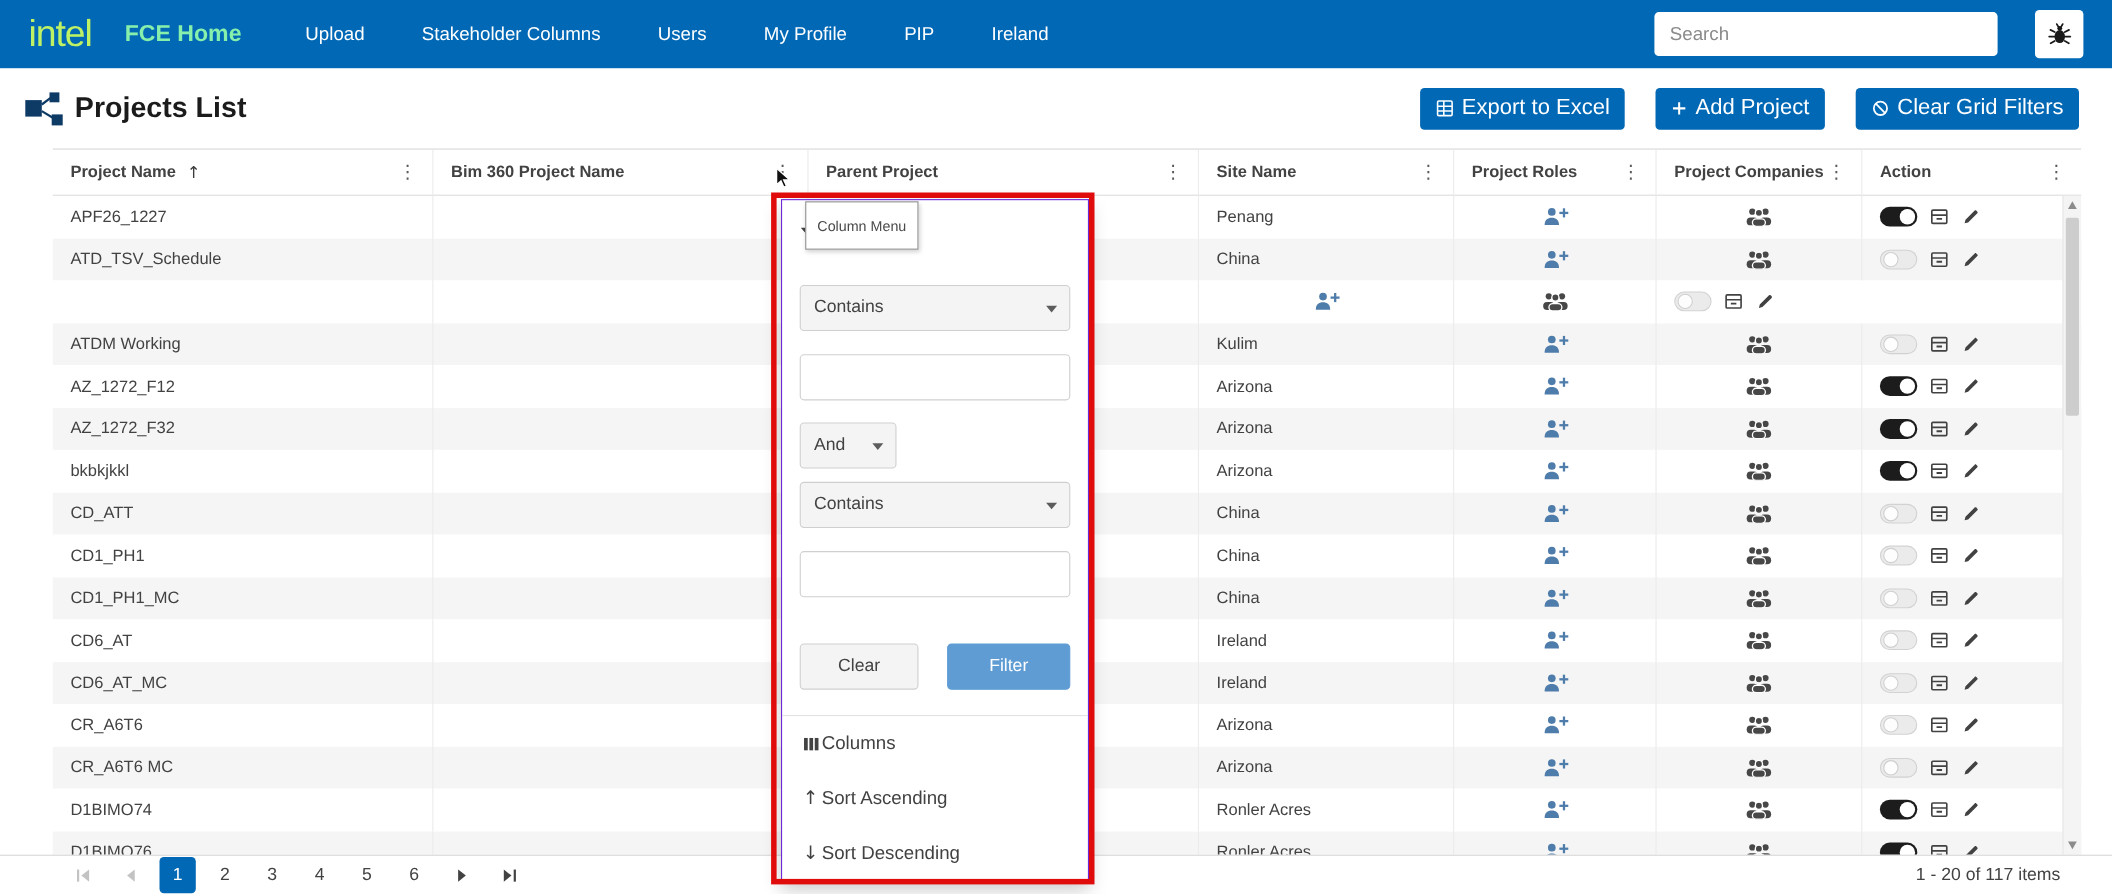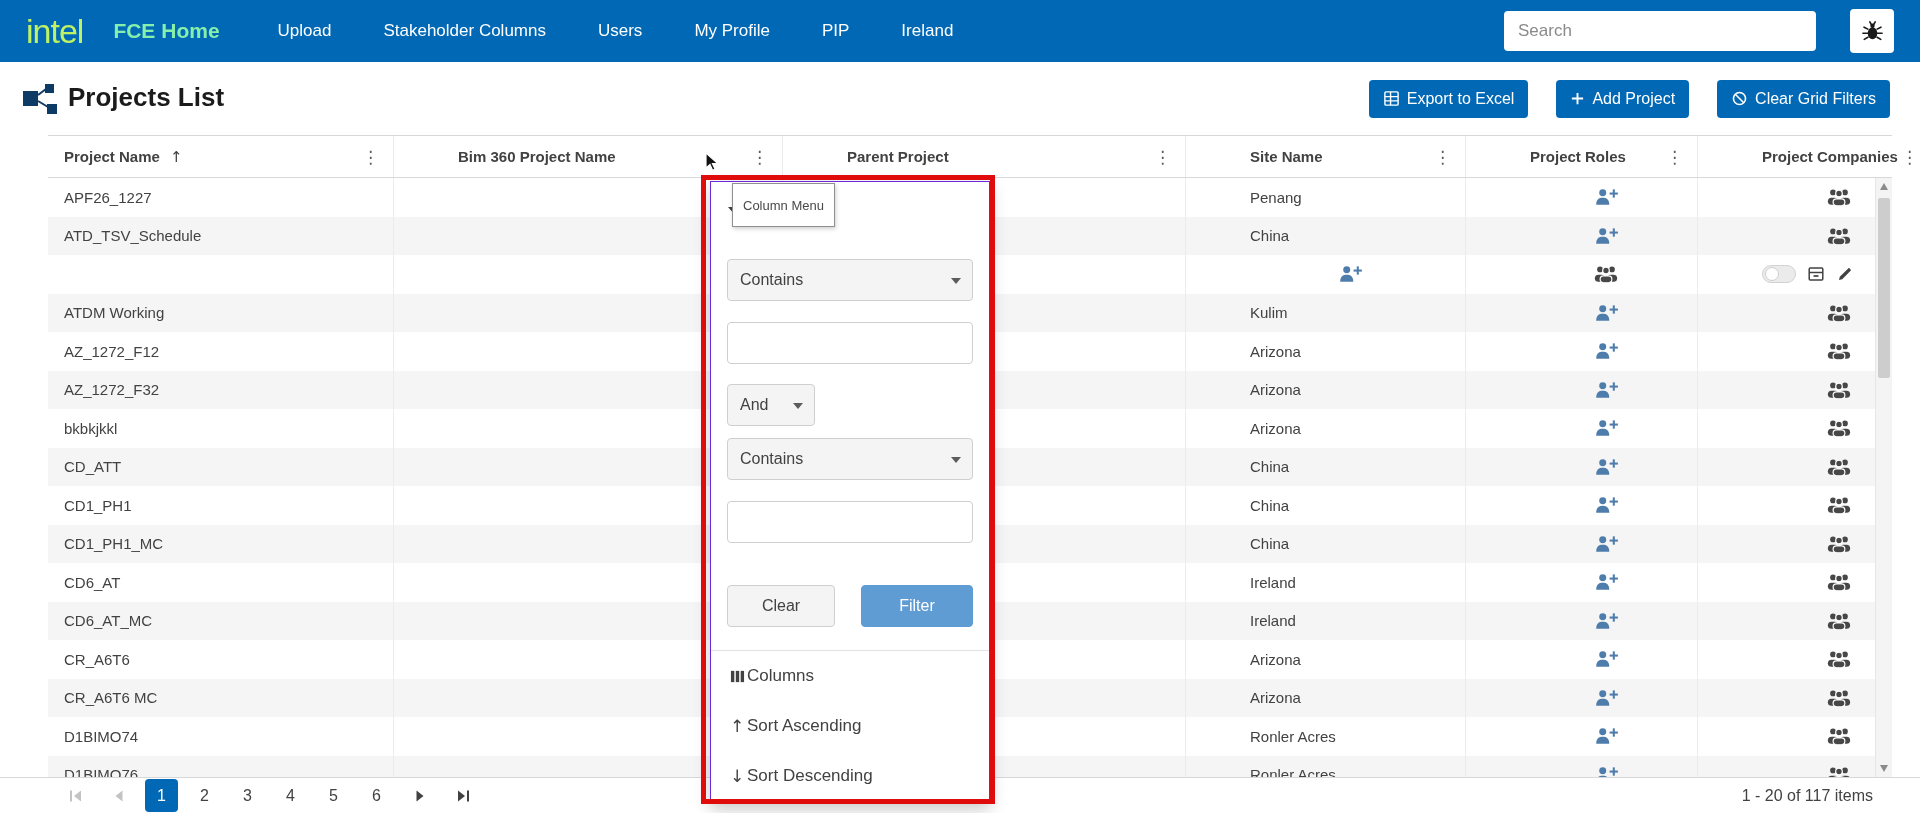--- a/index.html
+++ b/index.html
@@ -17,25 +17,25 @@
   .search::placeholder { color:#8a8a8a; }
   .icon-btn { width:44px; height:44px; background:#fff; border:none; border-radius:4px;
     margin-left:34px; display:flex; align-items:center; justify-content:center; cursor:pointer; }
 
   
   .page-header { height:73px; display:flex; align-items:center; padding:0 30px 0 21px; }
   .title-wrap { display:flex; gap:9px; }
   .page-title { font-size:26px; font-weight:700; color:#1b1b1b; }
   .header-actions { margin-left:auto; display:flex; gap:28px; }
   .btn-blue { height:38px; background:#0068b5; color:#fff; border:none; border-radius:4px;
-    font-size:16px; display:flex; align-items:center; gap:7px; padding:0 14px; cursor:pointer; font-family:inherit; }
+    font-size:20px; display:flex; align-items:center; gap:7px; padding:0 14px; cursor:pointer; font-family:inherit; }
 
   
   .grid-wrap { margin:0 28px 0 48px; position:relative; }
-  .grid-head, .grid-row { display:grid; grid-template-columns:346px 341px 355px 232px 184px 187px 1fr;gap:48px; }
+  .grid-head, .grid-row { display:grid; grid-template-columns:346px 341px 355px 232px 184px 187px 1fr; }
   .grid-head { height:43px; border-top:1px solid #d8d8d8; border-bottom:1px solid #d8d8d8; background:#fff; }
   .hcell { position:relative; display:flex; align-items:center; padding:0 34px 0 16px;
     font-size:15px; font-weight:700; color:#424242; border-right:1px solid #ececec; cursor:pointer; overflow:hidden; white-space:nowrap; }
   .hcell:last-child { border-right:none; }
   .dots { position:absolute; right:14px; top:50%; transform:translateY(-50%);
     font-family:"DejaVu Sans", sans-serif; font-size:17px; font-weight:400; color:#5a5a5a; cursor:pointer; line-height:1; }
   .sort-arrow { margin-left:10px; font-family:"DejaVu Sans", sans-serif; font-size:15px; color:#3c3c3c; font-weight:400; }
 
   .grid-row { height:38.5px; background:#fff; }
   .grid-row:nth-child(even) { background:#f5f5f5; }

